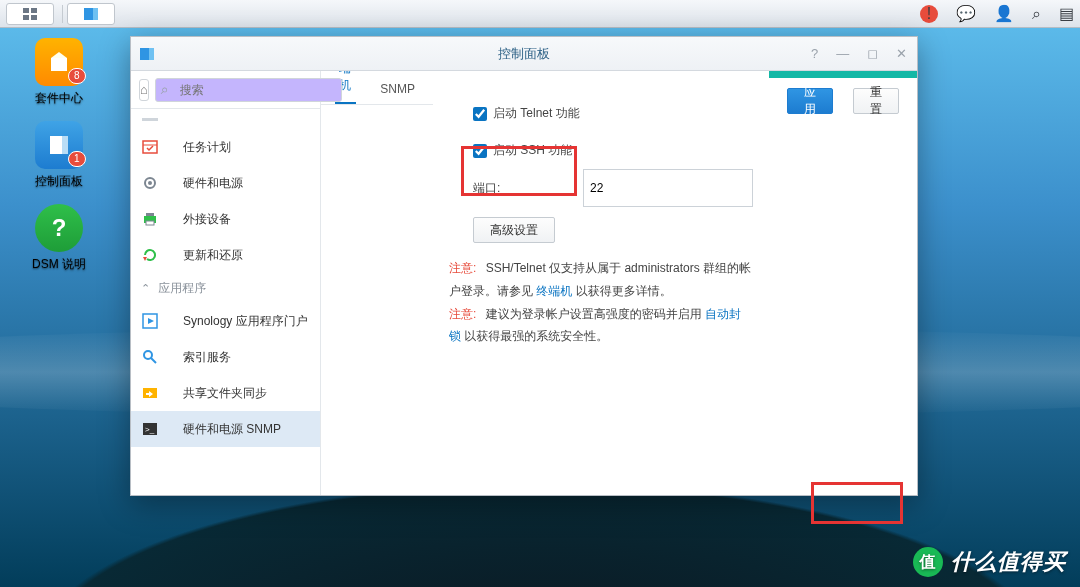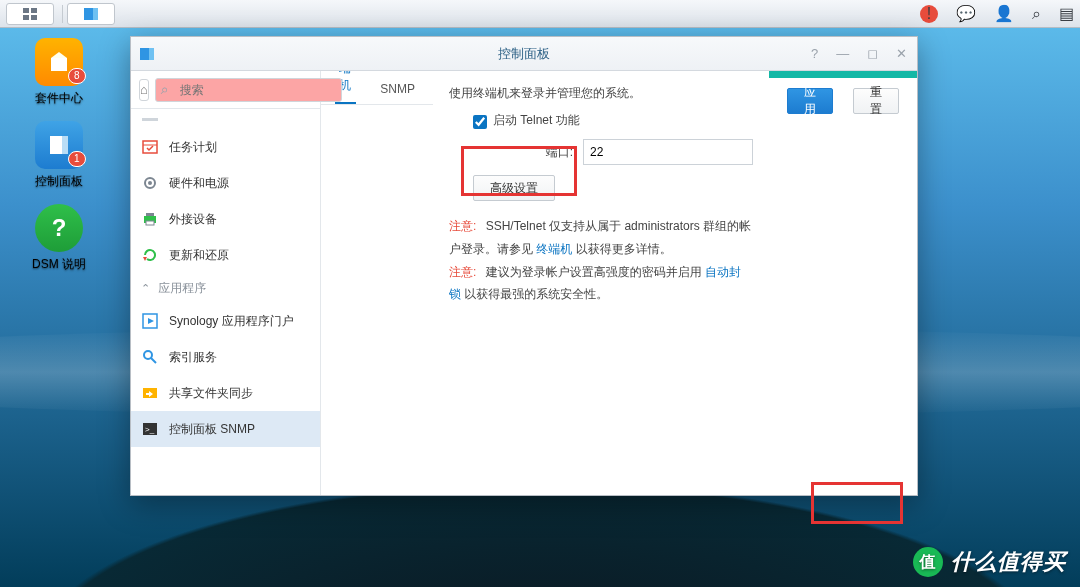--- a/index.html
+++ b/index.html
@@ -33,42 +33,42 @@
 .win-title .wtitle { position: absolute; left: 50%; transform: translateX(-50%); font-size: 13px; color: #2b5f84; }
 .win-ctrl { position: absolute; right: 6px; display: flex; gap: 10px; color: #9aa2ab; font-size: 13px; }
 .win-ctrl span { cursor: pointer; padding: 2px 4px; }
 
 .win-body { flex: 1; display: flex; overflow: hidden; }
 
 
 .side { width: 190px; border-right: 1px solid #e3e7eb; display: flex; flex-direction: column; }
 .side-search { height: 38px; display: flex; align-items: center; padding: 0 8px; border-bottom: 1px solid #e3e7eb; gap: 6px; }
 .side-search .home { width: 22px; height: 22px; border: 1px solid #d0d5da; border-radius: 3px; display:flex;align-items:center;justify-content:center; cursor:pointer; color:#777; font-size:13px; }
-.side-search input { flex: 1; border: 1px solid #d0d5da; height: 24px; font-size: 12px; padding: 0 6px 0 24px; color:#555; background:#fca5a5; border-radius:3px; }
+.side-search input { flex: 1; border: 1px solid #d0d5da; height: 24px; font-size: 12px; padding: 0 6px 0 24px; color:#555; background:#c4b5fd; border-radius:3px; }
 .side-search .srch-wrap { position:relative; flex:1; }
 .side-search .srch-wrap::before { content:"⌕"; position:absolute; left:6px; top:3px; color:#9aa2ab; font-size:14px; }
 .side-list { flex: 1; overflow-y: auto; font-size: 12px; color: #333; }
-.side-item { display: flex; align-items: center; height: 36px; padding: 0 10px; gap: 10px; cursor: pointer; }
+.side-item { display: flex; align-items: center; height: 36px; padding: 0 10px; gap: 24px; cursor: pointer; }
 .side-item.sel { background: #dde9f5; }
 .side-item .ic { width: 18px; height: 18px; display:flex;align-items:center;justify-content:center; }
 .side-cat { display:flex; align-items:center; height: 30px; padding: 0 10px; gap:8px; color: #8a929b; font-size: 12px; cursor:pointer; }
 .side-cat::before { content:"⌃"; font-size:11px; color:#8a929b; }
 
 
 .main { flex: 1; display: flex; flex-direction: row; }
 .tabs { height: 34px; display: flex; align-items: flex-end; padding: 0 14px; gap: 20px; border-bottom: 1px solid #e3e7eb; font-size: 12px; }
 .tab { padding: 8px 4px; color: #555; cursor: pointer; }
 .tab.active { color: #0a74c2; border-bottom: 2px solid #0a74c2; font-weight: 500; }
 .content { flex: 1; padding: 14px 16px; font-size: 12px; color: #444; position: relative; }
 .desc { margin-bottom: 10px; }
-.check-row { display: flex; align-items: flex-end; gap: 6px; margin: 0 0 6px 24px; }
+.check-row { display: flex; align-items: center; gap: 6px; margin: 20px 0 6px 24px; }
 .check-row input[type=checkbox] { width:14px; height:14px; accent-color:#0a74c2; }
 .port-row { display: flex; align-items: center; margin: 10px 0 10px 24px; gap: 10px; }
-.port-row .lbl { width: 100px; text-align: right; }
-.port-row input { width: 170px; height: 26px; border: 1px solid #ccd2d8; padding: 0 6px; font-size:12px; }
+.port-row .lbl { width: 100px; }
+.port-row input { width: 170px; height: 38px; border: 1px solid #ccd2d8; padding: 0 6px; font-size:12px; }
 .adv-btn { margin: 6px 0 0 24px; }
 .btn { display:inline-flex; align-items:center; justify-content:center; height: 26px; padding: 0 16px; border: 1px solid #c5cbd1; background: linear-gradient(#fdfdfd,#f0f2f4); font-size: 12px; cursor: pointer; border-radius:2px; color:#333; }
 .btn.primary { background: linear-gradient(#2f95e3,#1d7cd0); color: #fff; border-color:#1d7cd0; }
 .note { margin-top: 14px; line-height: 1.9; }
 .note .lbl { color: #e74c3c; margin-right: 6px; }
 .note a { color: #0a74c2; text-decoration: none; }
 
 .footer { height: 52px; border-top: 7px solid #14b8a6; display: flex; align-items: center; justify-content: flex-end; padding: 0 18px; gap: 20px; }
 
 
@@ -248,36 +248,39 @@
             </span>
           <span>共享文件夹同步</span>
         </div>
         <div class="side-item sel">
           <span class="ic">
               <svg width="16" height="16">
                 <rect x="1" y="2" width="14" height="12" fill="#333"></rect>
                 <text x="3" y="11" fill="#fff" font-size="8">&gt;_</text>
               </svg>
             </span>
-          <span>控制面板 SNMP</span>
+          <span>硬件和电源 SNMP</span>
         </div>
       </div>
     </div>
 
     <div class="main">
       <div class="tabs">
         <div class="tab active">终端机</div>
         <div class="tab">SNMP</div>
       </div>
       <div class="content">
-        <div class="desc">使用终端机来登录并管理您的系统。</div>
 
         <div class="check-row">
           <input type="checkbox" checked="" style="">
           <span>启动 Telnet 功能</span>
+        </div>
+        <div class="check-row">
+          <input type="checkbox" checked="" style="">
+          <span>启动 SSH 功能</span>
         </div>
         <div class="port-row">
           <span class="lbl">端口:</span>
           <input type="text" value="22" style="">
         </div>
         <div class="adv-btn">
           <span class="btn">高级设置</span>
         </div>
 
         <div class="note">

